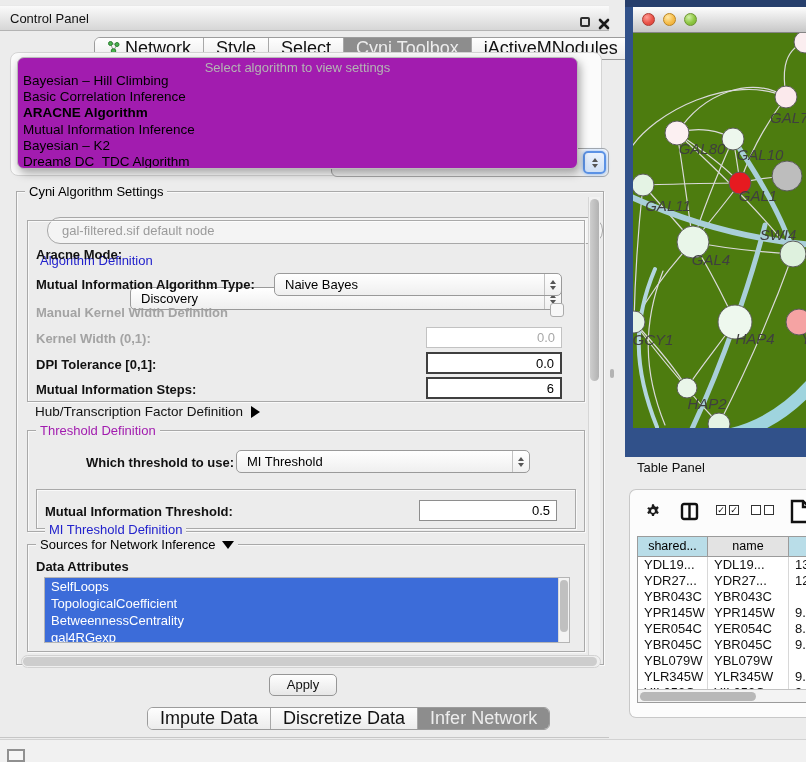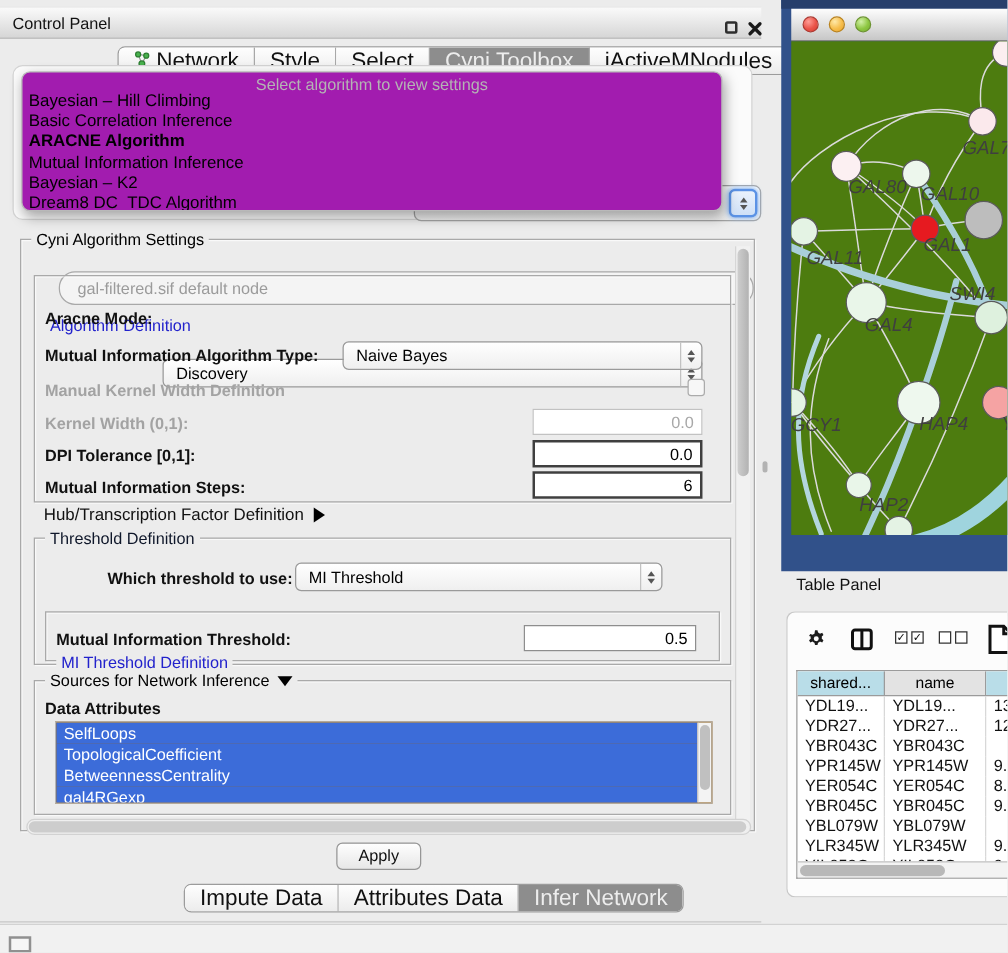--- a/index.html
+++ b/index.html
@@ -49,21 +49,21 @@
   .dd-hint { text-align:center; color:#b4b4b4; font-size:13px; height:15px; padding-top:2px; }
   .dd-item { font-size:13.5px; line-height:16.2px; padding-left:5px; color:#000; white-space:nowrap; }
   .dd-item.bold { font-weight:bold; }
 
   
   .grp { position:absolute; border:1px solid #a9a9a9;
     box-shadow:inset 1px 1px 0 rgba(255,255,255,.7), 1px 1px 0 rgba(255,255,255,.7); }
   .grp-title { position:absolute; top:-8px; left:8px; background:#ececec; padding:0 4px;
     font-size:13px; white-space:nowrap; display:flex; align-items:center; gap:6px; }
   .t-blue { color:#2222cc;margin-top:40px; }
-  .t-green { color:#0f172a; }
+  .t-green { color:#a21caf; }
 
   #settings-group { left:16px; top:191px; width:588px; height:474px; }
   .v-scroll { right:3px; top:5px; width:12px; height:460px; background:#f1f1f1;
     border-left:1px solid #d6d6d6; }
   .v-thumb { left:1px; top:2px; width:9px; height:182px; border-radius:5px;
     background:linear-gradient(90deg,#cecece,#b2b2b2); }
 
   .lbl { position:absolute; font-size:13px; color:#111; white-space:nowrap; }
   .b { font-weight:bold; }
   .dis { color:#a3a3a3; }
@@ -306,21 +306,21 @@
       </div>
     </div>
 
     <div id="apply-btn" class="abs">Apply</div>
 
     <div id="bottom-tabs" class="tabbar abs">
         <span class="tab">
           <span>Impute Data</span>
         </span>
         <span class="tab">
-          <span>Attributes Data</span>
+          <span>Discretize Data</span>
         </span>
         <span class="tab sel">
           <span>Infer Network</span>
         </span>
       </div>
   </div>
 
   <div id="splitter-dot" class="abs"></div>
 
   <div id="network-window" class="abs">

